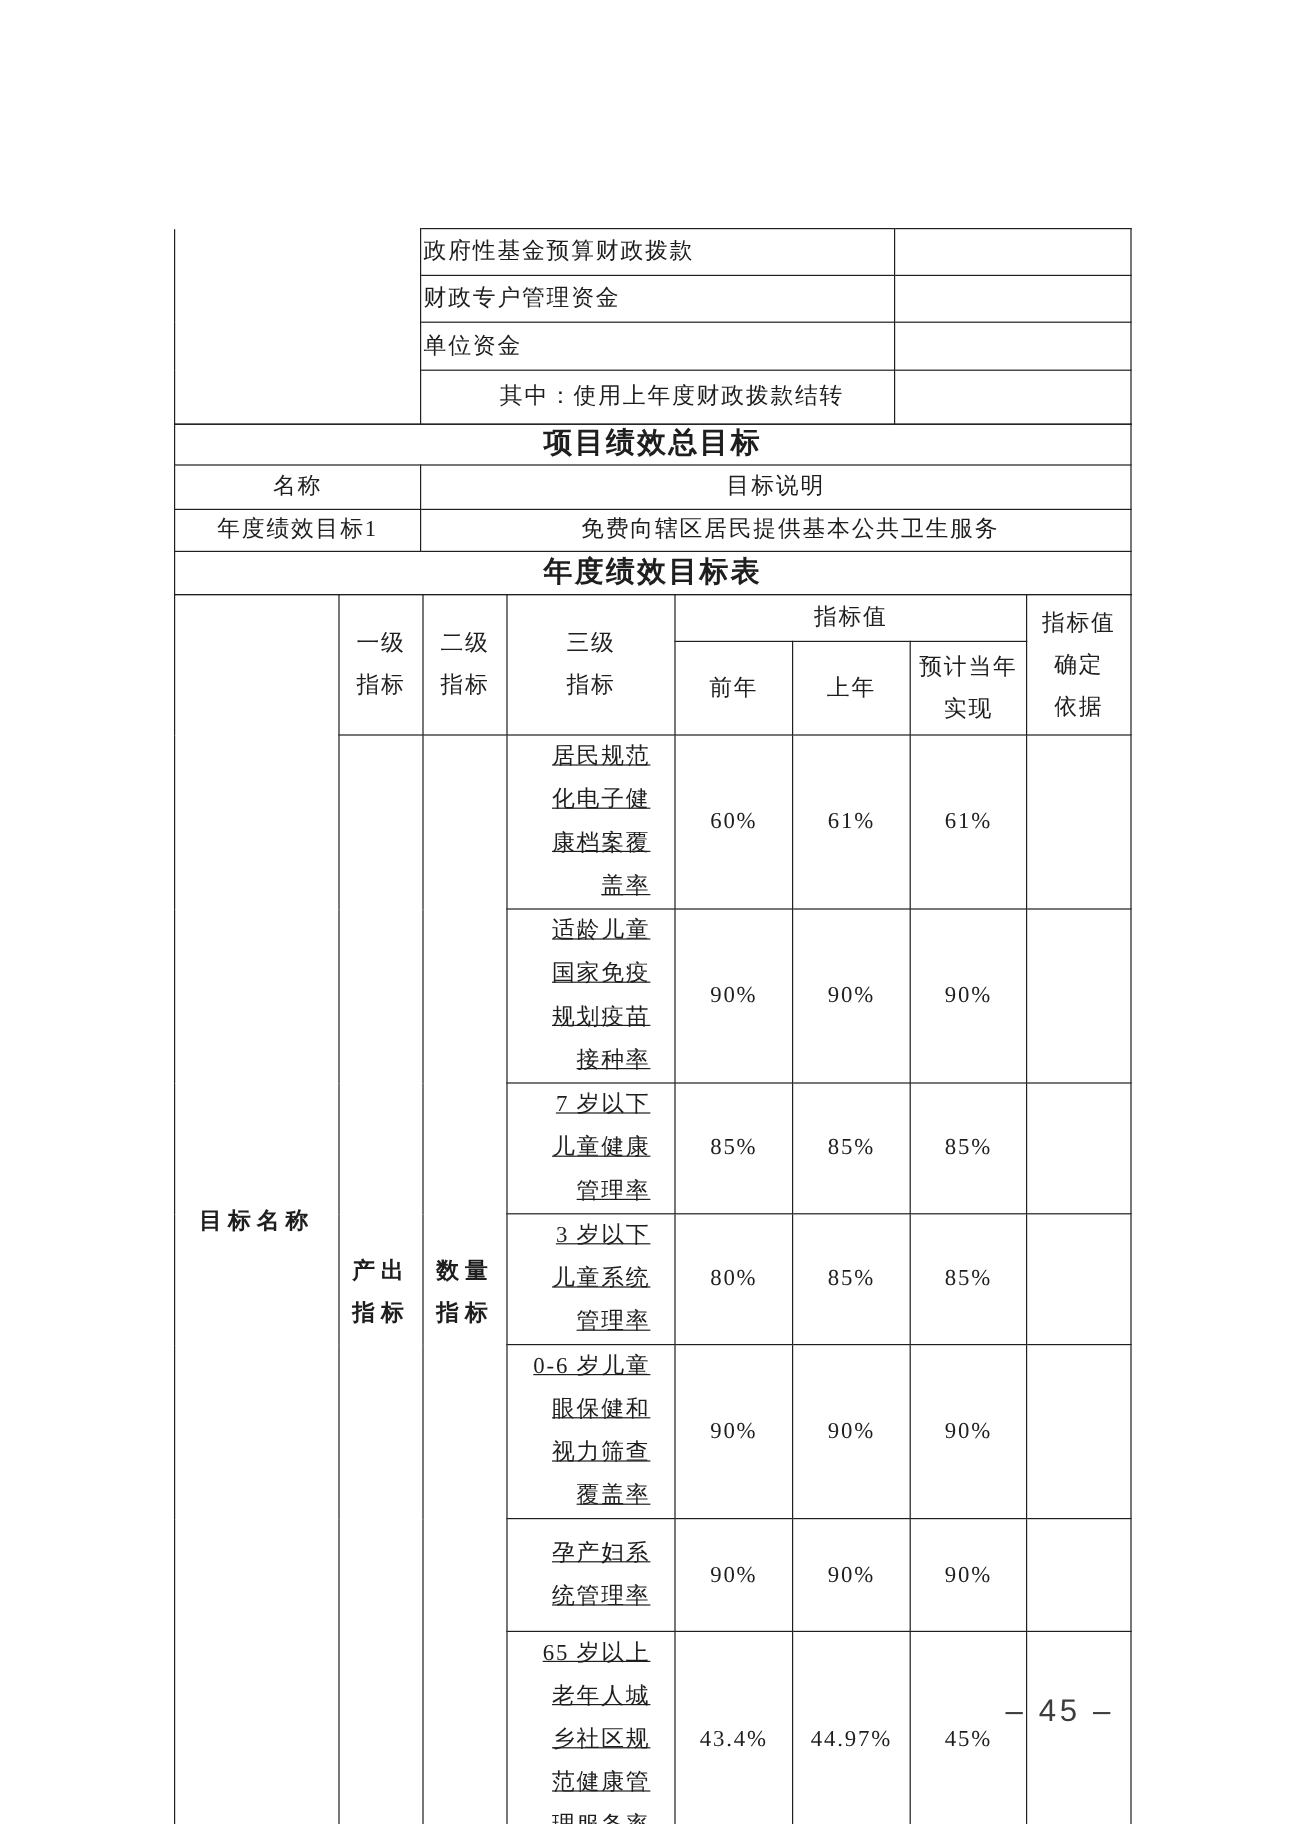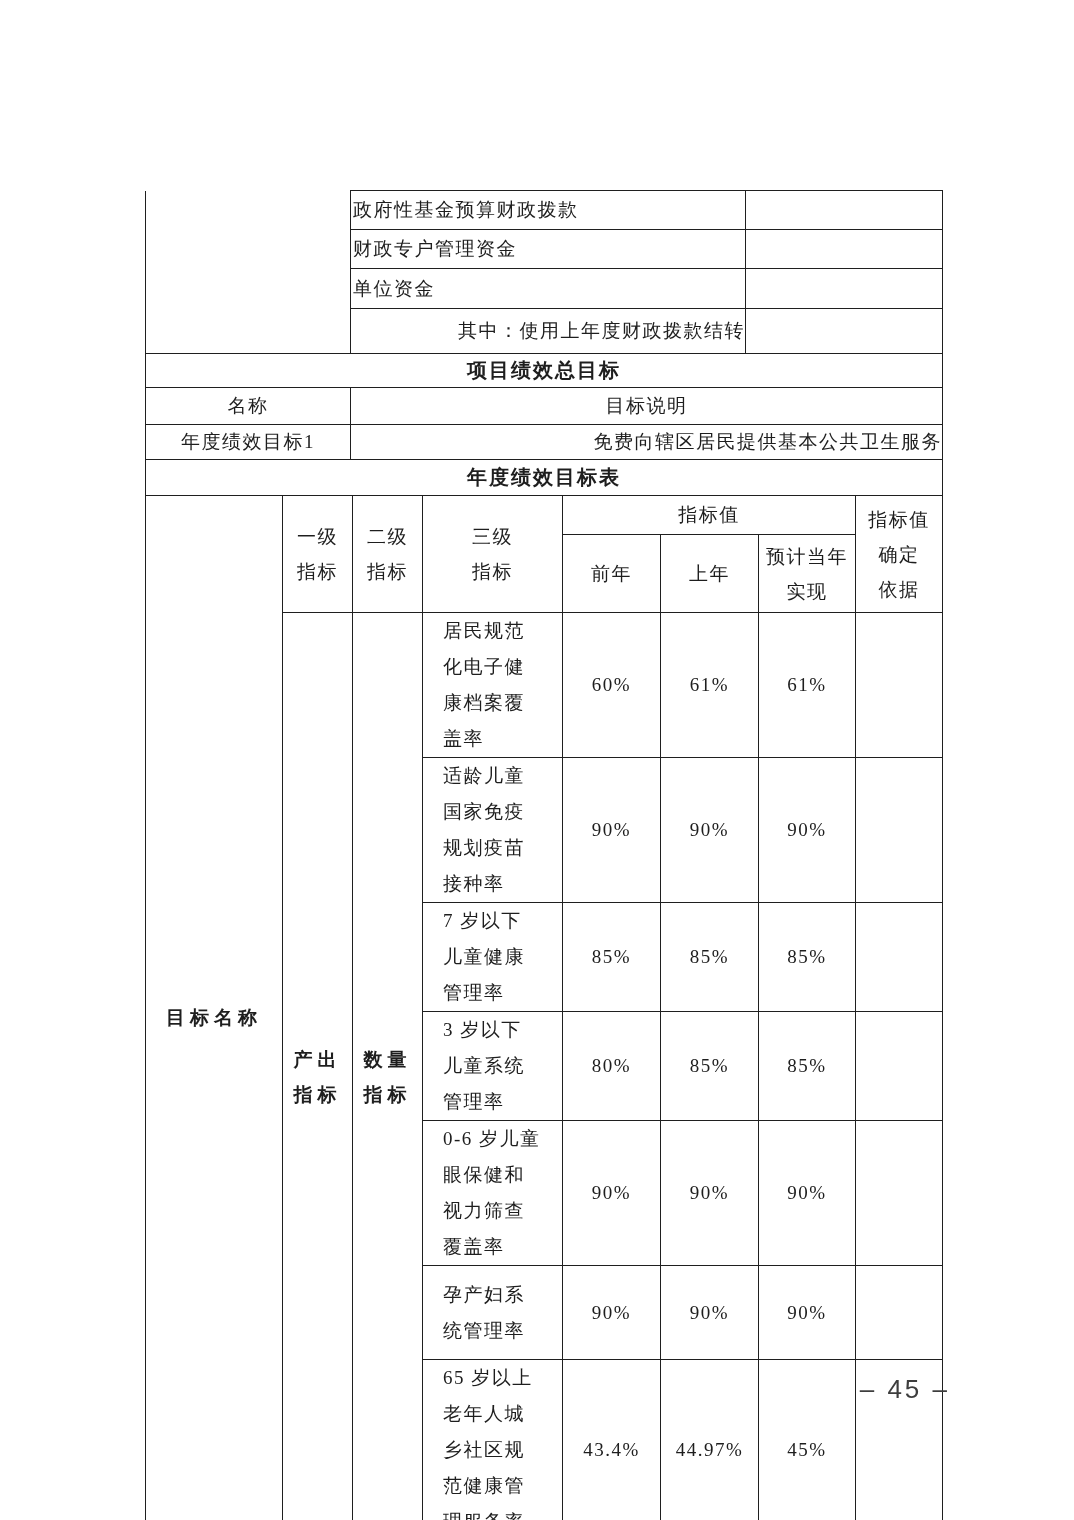--- a/index.html
+++ b/index.html
@@ -25,38 +25,39 @@
     border: 1px solid #1f1f1f;
     font-size: 19px;
     letter-spacing: 1.5px;
     line-height: 1.35;
     padding: 0;
     vertical-align: middle;
     text-align: center;
     overflow: hidden;
   }
   td.left   { text-align: left; padding-left: 2px; }
-  td.indent { text-align: right; padding-left: 24px; }
+  td.indent { text-align: center; padding-left: 24px; }
   td.notop  { border-top: none; }
-  td.bold   { font-weight: bold; font-size: 20px; letter-spacing: 2px; }
+  td.bold   { font-weight: bold; font-size: 24px; letter-spacing: 2px; }
   td.pre    { white-space: pre-line; line-height: 35px; }
   td.name   {
-    text-align: left;
+    text-align: right;
     padding: 0 20px;
     line-height: 36px;
     word-break: break-all;
+    text-decoration: underline;
   }
   td.spread { letter-spacing: 5px; font-weight: bold; }
 
   .pagenum {
     position: absolute;
     left: 838px;
-    top: 1374px;
+    top: 1410px;
     width: 112px;
-    text-align: right;
+    text-align: left;
     font-family: "Liberation Sans", "DejaVu Sans", sans-serif;
     font-size: 26px;
     font-weight: 300;
     color: #3d3d3d;
     letter-spacing: 3px;
   }
 </style>
 </head>
 <body>
 

